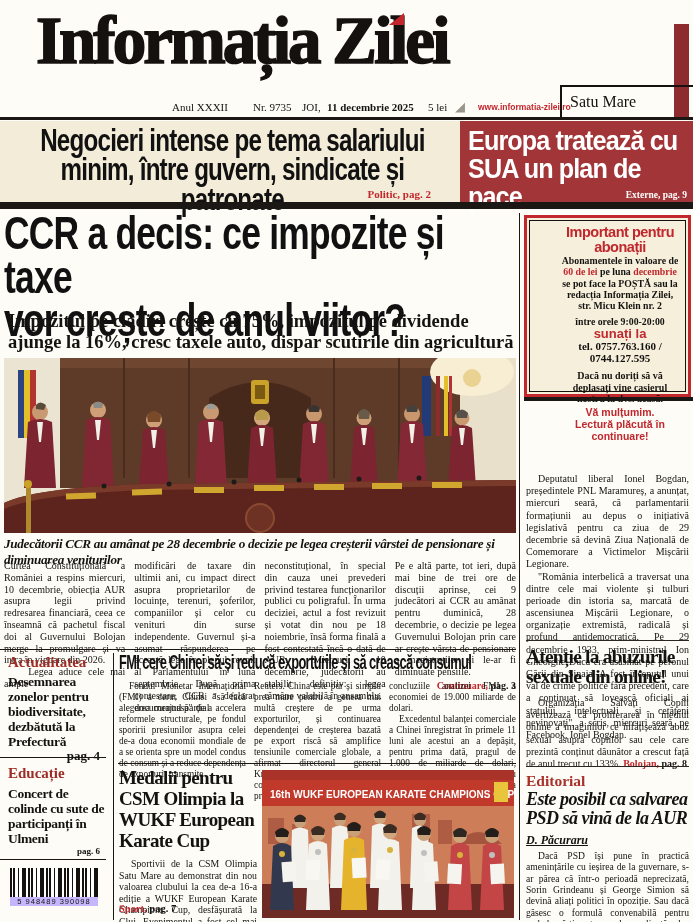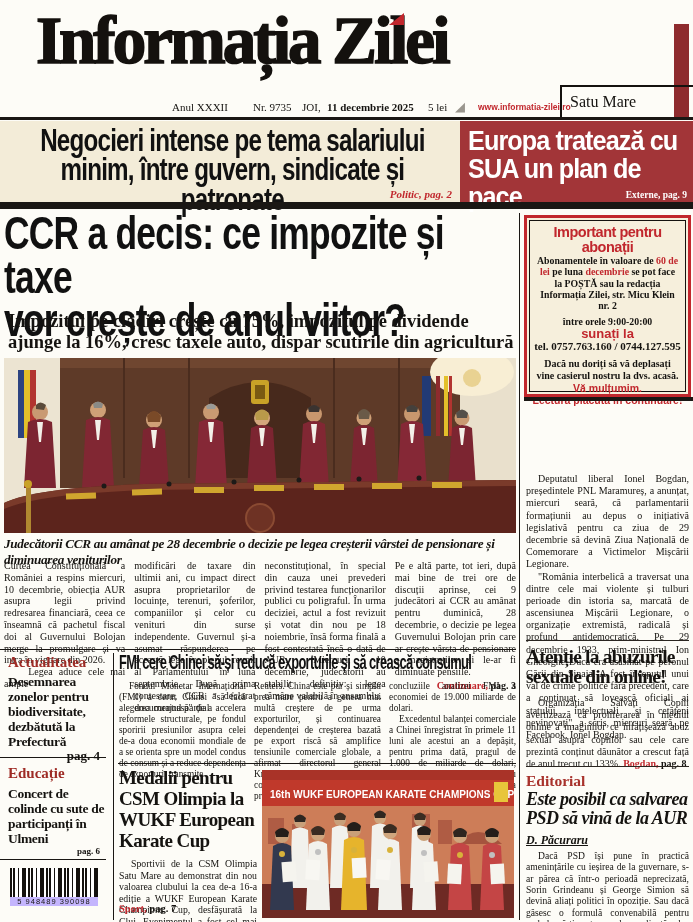--- a/index.html
+++ b/index.html
@@ -15,21 +15,21 @@
   .rule{background:#1a1714;}
   
   .logo{font-weight:bold;letter-spacing:-3px;-webkit-text-stroke:1.6px #14110e;color:#14110e;}
   .dateline{font-size:11px;}
   
   .bannerL{background:#f3ecd8;}
   .bannerR{background:#a23538;}
   .headline-black{font-weight:bold;color:#111;letter-spacing:-1px;line-height:0.95;}
   
   .subbox{background:#f6efdc;border:3px solid #c1272d;}
-  .subbox-inner{position:absolute;inset:2px;border:1.5px solid #14110e;}
+  .subbox-inner{position:absolute;inset:2px;border:1.5px solid #14110e;padding-left:25px;}
   .colbody{font-size:10px;line-height:1.18;}
   .sidebody{font-size:10px;line-height:1.22;}
   .secline{border:0;border-top:1px solid #2a2520;}
   .barcode{background:repeating-linear-gradient(90deg,#14110e 0 2px,#fff 2px 3px,#14110e 3px 5px,#fff 5px 8px,#14110e 8px 9px,#fff 9px 12px,#14110e 12px 16px,#fff 16px 18px);}
 </style>
 </head>
 <body>
 
 <div id="page">
 
@@ -49,21 +49,21 @@
   <div class="abs" style="left:560px;top:85px;width:133px;height:30px;border-top:2px solid #14110e;border-left:2px solid #14110e;">
     <span class="abs" style="left:8px;top:6px;font-size:16px;">Satu Mare</span>
   </div>
   <div class="abs rule" style="left:0;top:117px;width:693px;height:3px;"></div>
 
   <div class="abs bannerL" style="left:0;top:121px;width:460px;height:81px;">
     <div class="abs sans headline-black" style="left:14px;top:5px;width:560px;font-size:31px;text-align:center;transform:scaleX(0.78);transform-origin:0 0;">
       <div>Negocieri intense pe tema salariului</div>
       <div>minim, între guvern, sindicate și patronate</div>
     </div>
-    <div class="abs red b" style="right:8px;bottom:2px;font-size:11px;font-style:italic;">Politic, pag. 2</div>
+    <div class="abs red b" style="right:29px;bottom:2px;font-size:11px;">Politic, pag. 2</div>
   </div>
   <div class="abs bannerR" style="left:460px;top:121px;width:233px;height:81px;">
     <div class="abs sans b" style="left:8px;top:6px;width:255px;font-size:28px;color:#fff;letter-spacing:-1px;line-height:1.0;transform:scaleX(0.9);transform-origin:0 0;">
       <div>Europa tratează cu</div>
       <div>SUA un plan de pace</div>
     </div>
     <div class="abs b" style="right:6px;bottom:2px;font-size:9.5px;color:#fff;">Externe, pag. 9</div>
   </div>
   <div class="abs rule" style="left:0;top:202px;width:693px;height:7px;"></div>
 
@@ -222,21 +222,21 @@
 
   <div class="abs sidebody just" style="left:526px;top:473px;width:163px;">
     <div style="text-indent:12px;">Deputatul liberal Ionel Bogdan, președintele PNL Maramureș, a anunțat, miercuri seară, că parlamentarii formațiunii au depus o inițiativă legislativă pentru ca ziua de 29 decembrie să devină Ziua Națională de Comemorare a Victimelor Mișcării Legionare.</div>
     <div style="text-indent:12px;">"România interbelică a traversat una dintre cele mai violente și tulburi perioade din istoria sa, marcată de ascensiunea Mișcării Legionare, o organizație extremistă, radicală și profund antidemocratică. Pe 29 decembrie 1933, prim-ministrul Ion Gheorghe Duca era asasinat pe peronul Gării din Sinaia. A fost începutul unui val de crime politice fără precedent, care a continuat să lovească oficiali ai statului, intelectuali și cetățeni nevinovați", a scris, miercuri seară, pe Facebook, Ionel Bogdan.</div>
   </div>
   <div class="abs secline" style="left:526px;top:640px;width:163px;"></div>
 
   <div class="abs b" style="left:526px;top:647px;width:166px;font-size:19.5px;line-height:1.05;letter-spacing:-0.8px;">Atenție la abuzurile sexuale din online!</div>
   <div class="abs sidebody just" style="left:526px;top:697px;width:163px;">
     <span style="margin-left:12px;"></span><span>Organizația Salvați Copiii avertizează că proliferarea în mediul online a imaginilor ce înfățișează abuz sexual asupra copiilor sau cele care prezintă conținut dăunător a crescut față de anul trecut cu 133%.</span>
-    <span class="red b">Bogdan,</span><span class="b"> pag. 8</span>
+    <span class="red b">Bolojan,</span><span class="b"> pag. 8</span>
   </div>
   <div class="abs secline" style="left:526px;top:766px;width:163px;"></div>
 
   <div class="abs b red" style="left:526px;top:772px;font-size:15.5px;color:#a8322c;">Editorial</div>
   <div class="abs b i" style="left:526px;top:790px;width:168px;font-size:18px;line-height:1.08;letter-spacing:-0.5px;">Este posibil ca salvarea PSD să vină de la AUR</div>
   <div class="abs b i" style="left:526px;top:833px;font-size:12px;text-decoration:underline;">D. Păcuraru</div>
   <div class="abs sidebody just" style="left:526px;top:850px;width:163px;font-size:9.6px;line-height:1.18;">
     <div style="text-indent:12px;">Dacă PSD își pune în practică amenințările cu ieșirea de la guvernare, s-ar părea că într-o perioadă neprecizată, Sorin Grindeanu și George Simion să devină aliați politici în opoziție. Sau dacă găsesc o formulă convenabilă pentru ambele părți, putem vedea o alianță a lor  la guvernare.</div>
 
   </div>

